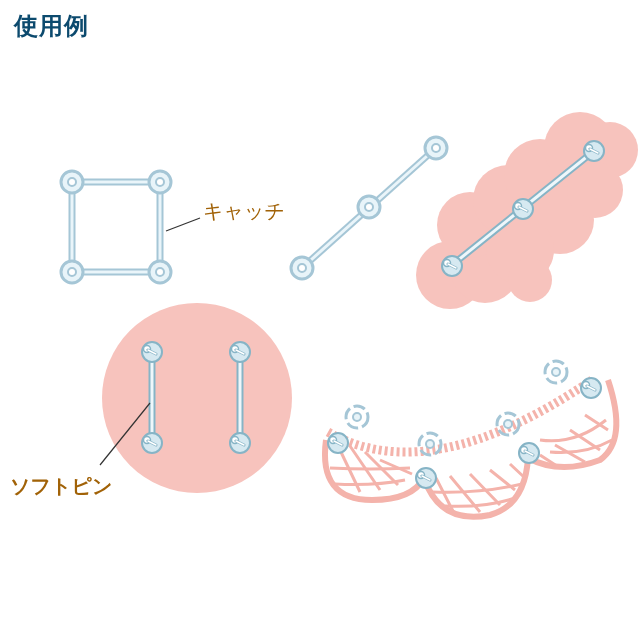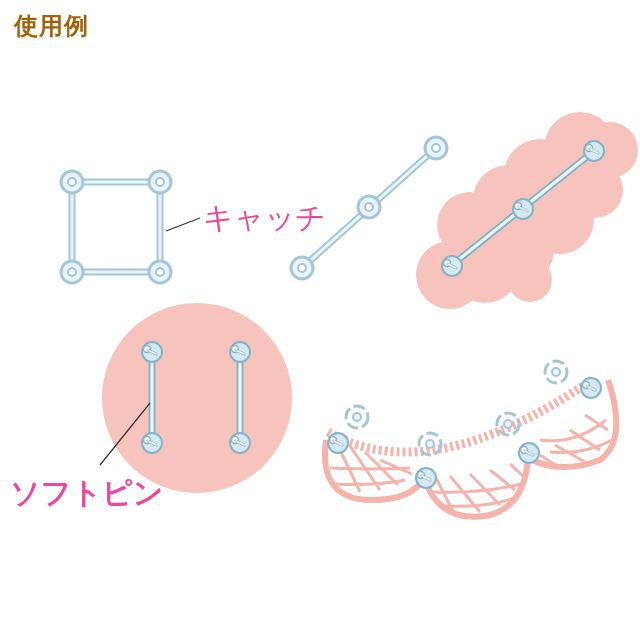--- a/index.html
+++ b/index.html
@@ -1,18 +1,18 @@
 <!DOCTYPE html>
 <html><head>
 <meta charset="utf-8">
 <style>
   html,body{margin:0;padding:0;background:#ffffff;}
   body{width:640px;height:640px;position:relative;overflow:hidden;font-family:"DejaVu Sans",sans-serif;}
-  .title{position:absolute;left:14px;top:10px;font-size:24px;font-weight:bold;color:#a16207;letter-spacing:1px;}
-  .label{position:absolute;font-size:30px;color:#ec4899;font-weight:normal;}
+  .title{position:absolute;left:14px;top:10px;font-size:24px;font-weight:bold;color:#0c4a6e;letter-spacing:1px;}
+  .label{position:absolute;font-size:20px;color:#a16207;font-weight:normal;}
   .label-catch{left:203px;top:198px;}
   .label-pin{left:10px;top:473px;font-weight:bold;}
   svg{position:absolute;left:0;top:0;}
 </style>
 </head>
 <body>
 
 <div class="title">使用例</div>
 
 <svg width="640" height="640" viewBox="0 0 640 640">

